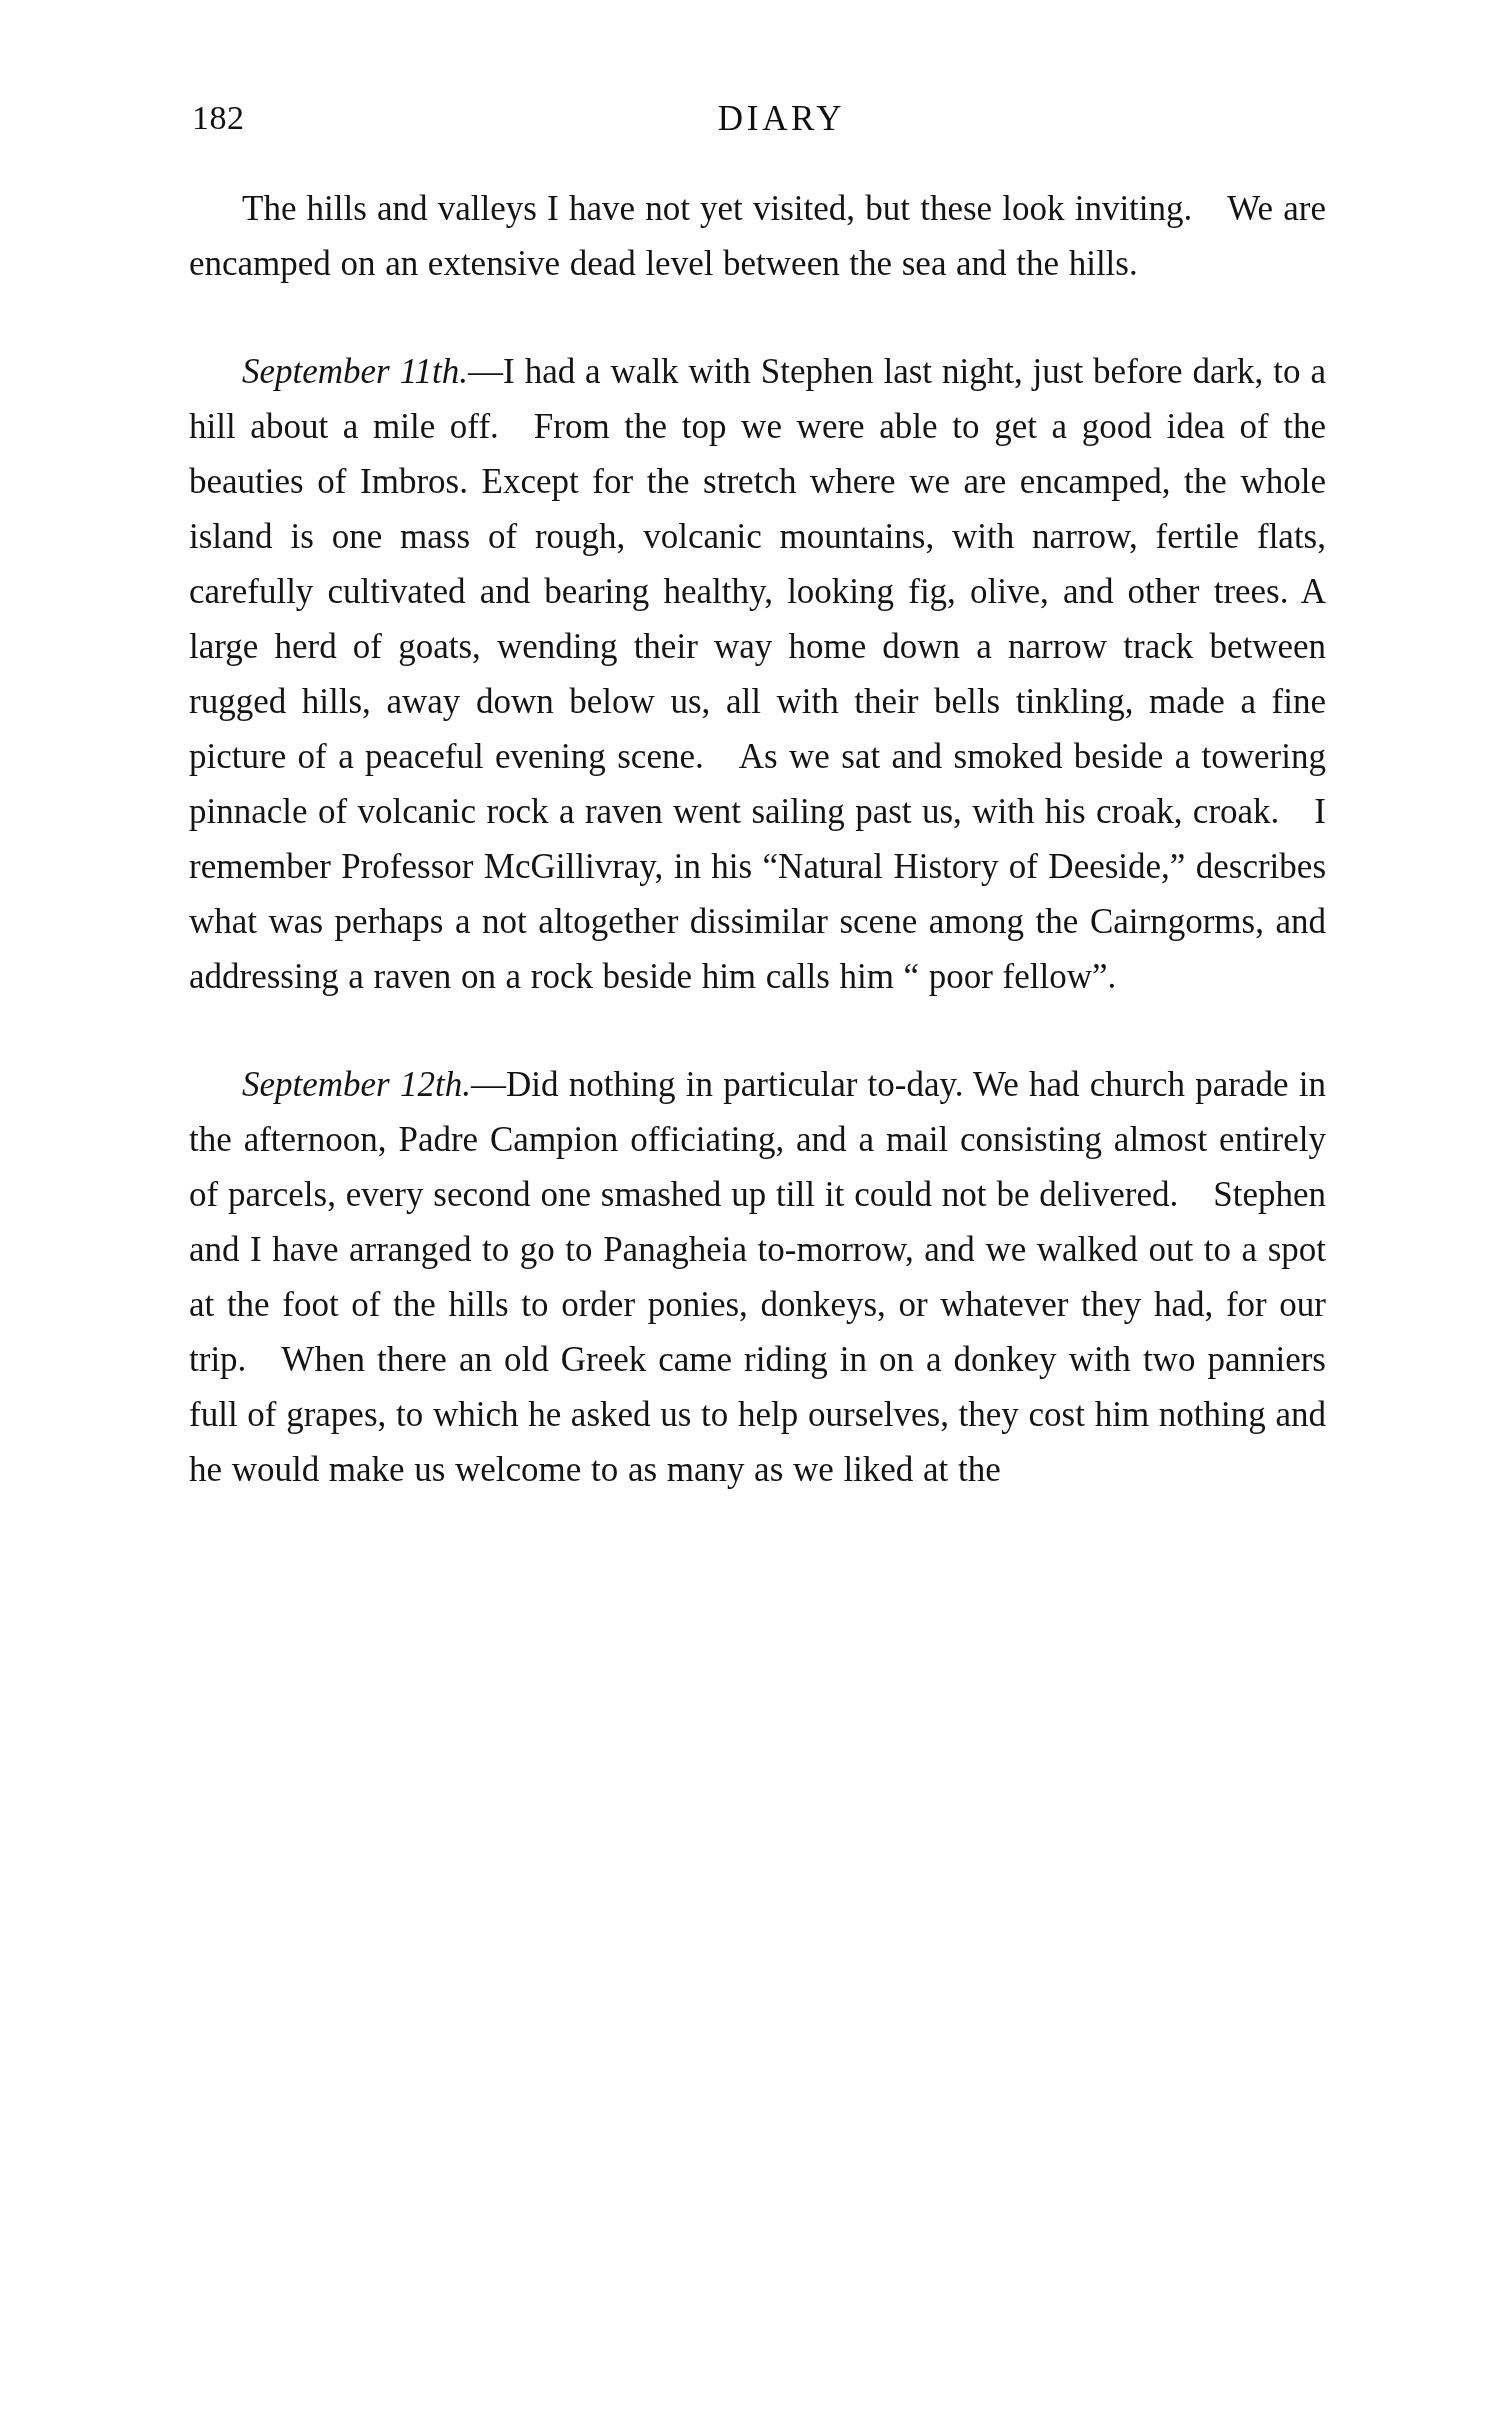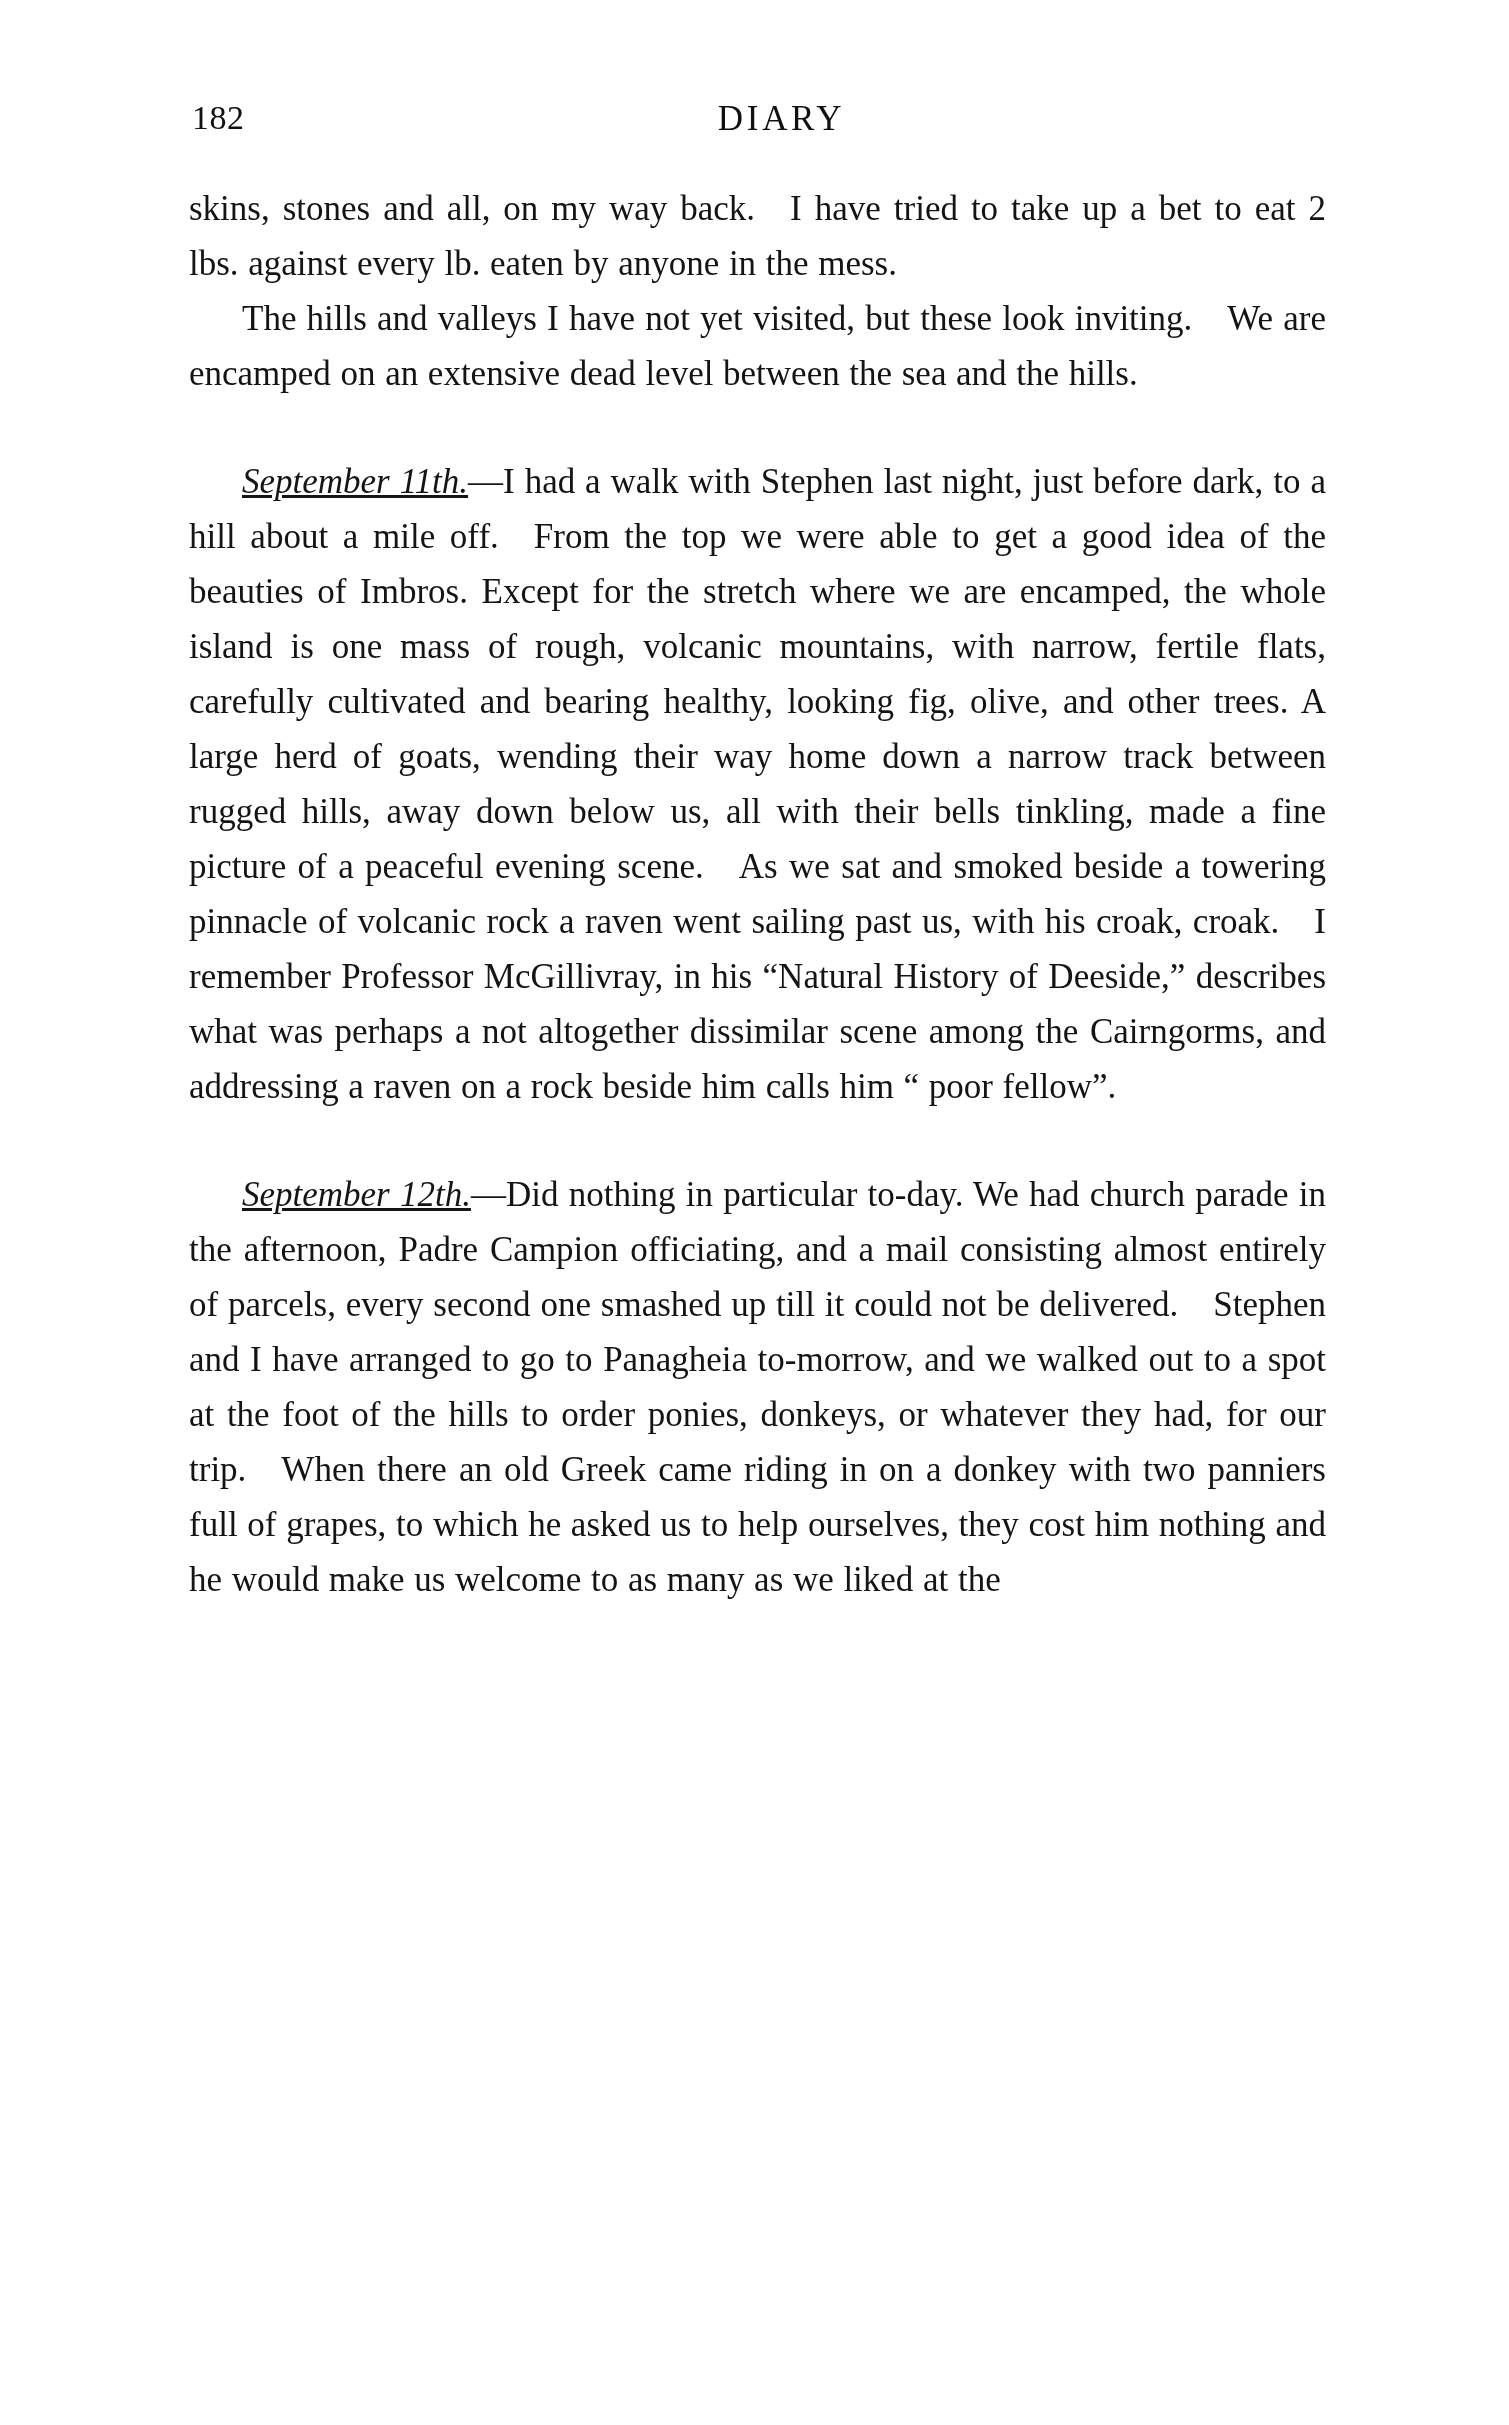--- a/index.html
+++ b/index.html
@@ -61,21 +61,20 @@
     text-indent: 0;
   }
   .para.indent {
     text-indent: 53px;
   }
   .gap {
     height: 53px;
   }
   .date-lead {
     font-style: italic;
-    text-decoration: underline;
   }
   p.para:last-child {
     margin-bottom: 4px;
   }
   
   .body-text p {
     word-spacing: 0.9px;
   }
 </style>
 </head>
@@ -83,21 +82,20 @@
 
 <div class="page">
 
   <div class="page-header">
     <div class="folio">182</div>
     <div class="running-head">DIARY</div>
   </div>
 
   <div class="body-text">
 
-    <p class="para">skins, stones and all, on my way back. I have tried to take up a bet to eat 2 lbs. against every lb. eaten by anyone in the mess.</p>
 
     <p class="para indent">The hills and valleys I have not yet visited, but these look inviting. We are encamped on an extensive dead level between the sea and the hills.</p>
 
     <div class="gap"></div>
 
     <p class="para indent"><span class="date-lead">September 11th.</span><span>—I had a walk with Stephen last night, just before dark, to a hill about a mile off. From the top we were able to get a good idea of the beauties of Imbros. Except for the stretch where we are encamped, the whole island is one mass of rough, volcanic mountains, with narrow, fertile flats, carefully cultivated and bearing healthy, looking fig, olive, and other trees. A large herd of goats, wending their way home down a narrow track between rugged hills, away down below us, all with their bells tinkling, made a fine picture of a peaceful evening scene. As we sat and smoked beside a towering pinnacle of volcanic rock a raven went sailing past us, with his croak, croak. I remember Professor McGillivray, in his “Natural History of Deeside,” describes what was perhaps a not altogether dissimilar scene among the Cairngorms, and addressing a raven on a rock beside him calls him “ poor fellow”.</span></p>
 
     <div class="gap"></div>
 
     <p class="para indent"><span class="date-lead">September 12th.</span><span>—Did nothing in particular to-day. We had church parade in the afternoon, Padre Campion officiating, and a mail consisting almost entirely of parcels, every second one smashed up till it could not be delivered. Stephen and I have arranged to go to Panagheia to-morrow, and we walked out to a spot at the foot of the hills to order ponies, donkeys, or whatever they had, for our trip. When there an old Greek came riding in on a donkey with two panniers full of grapes, to which he asked us to help ourselves, they cost him nothing and he would make us welcome to as many as we liked at the</span></p>

